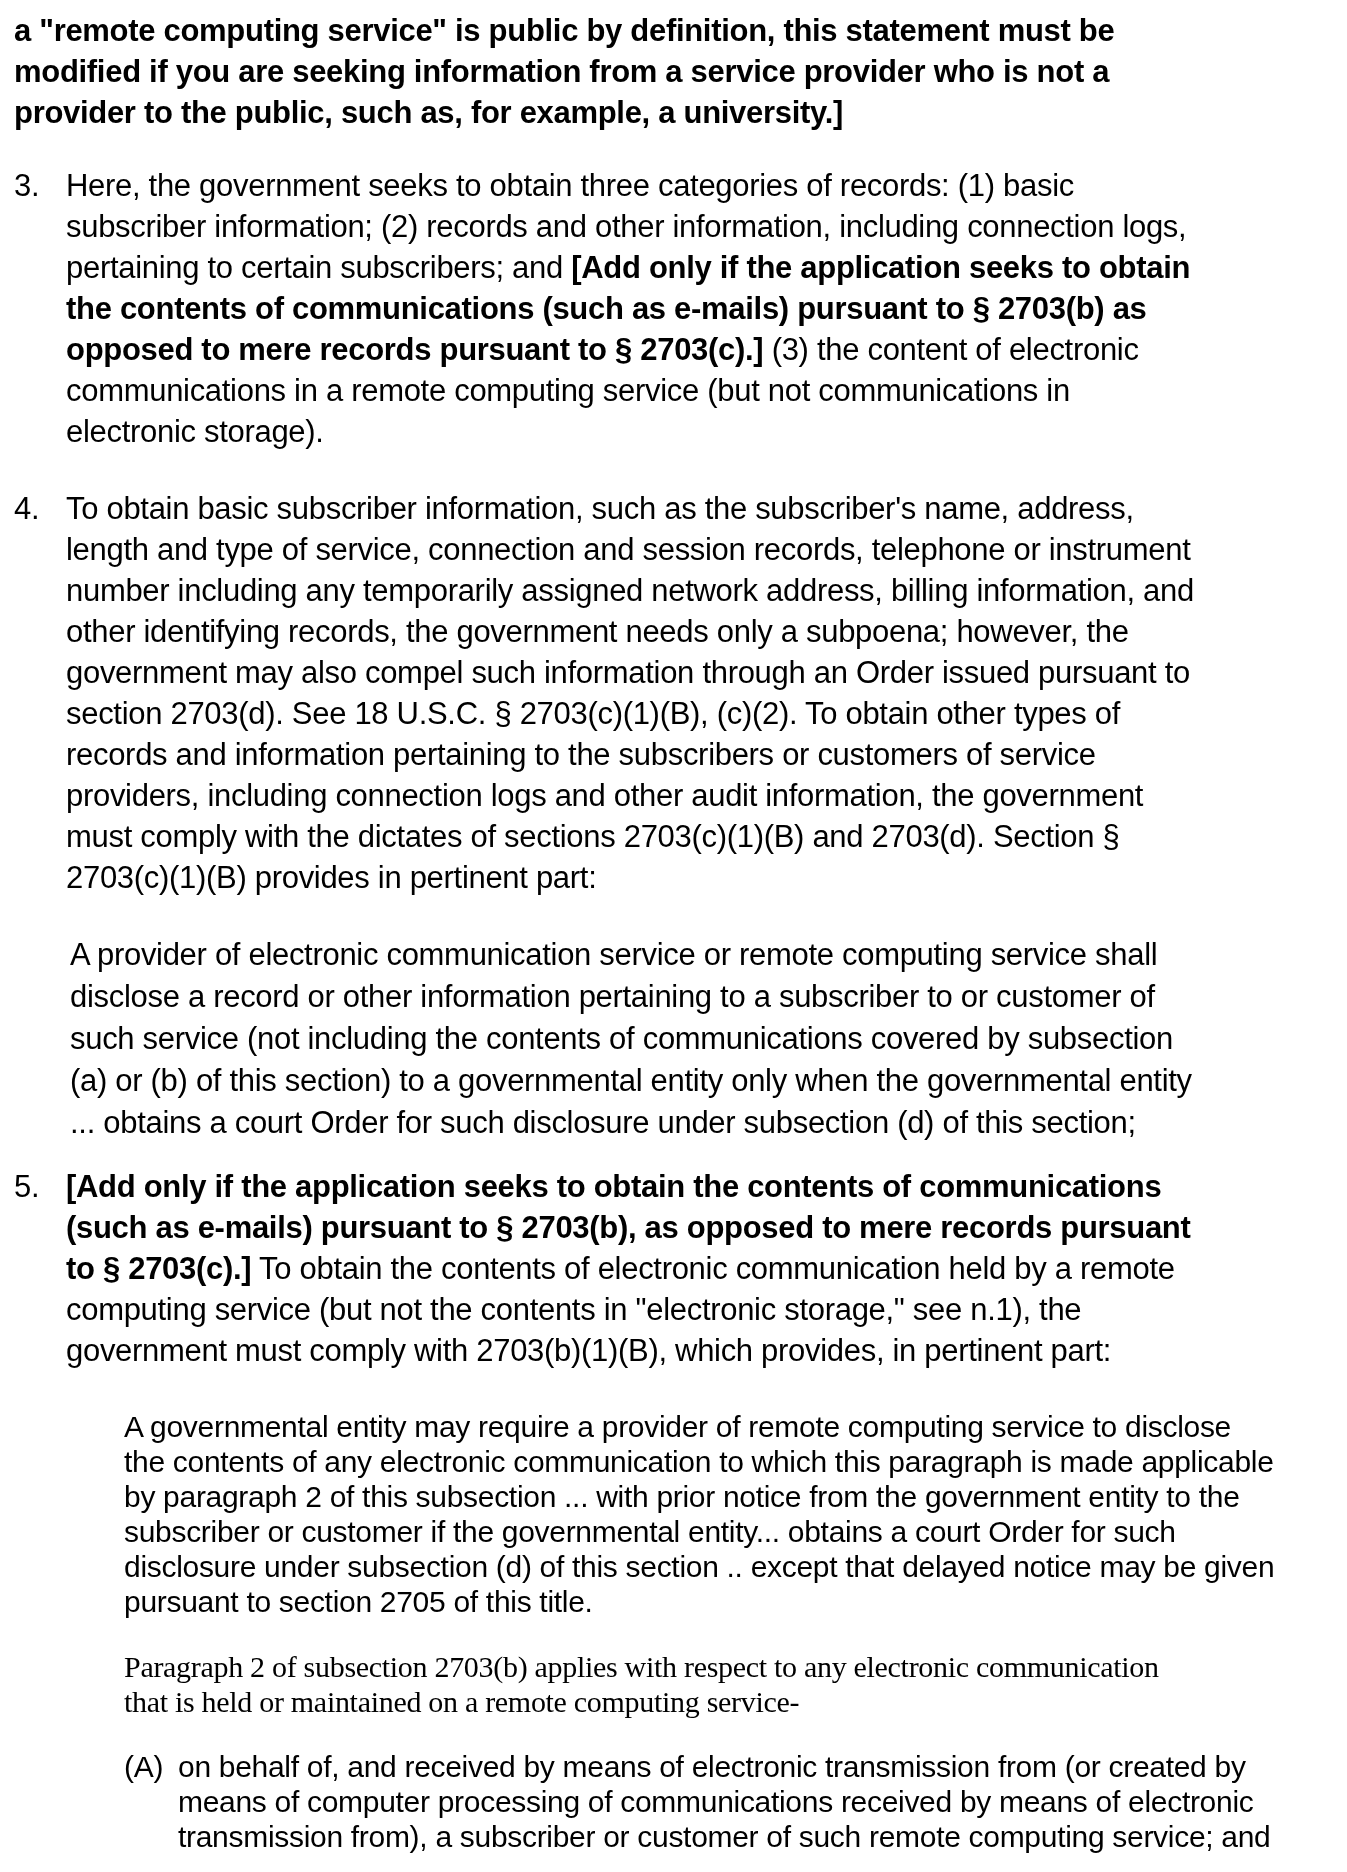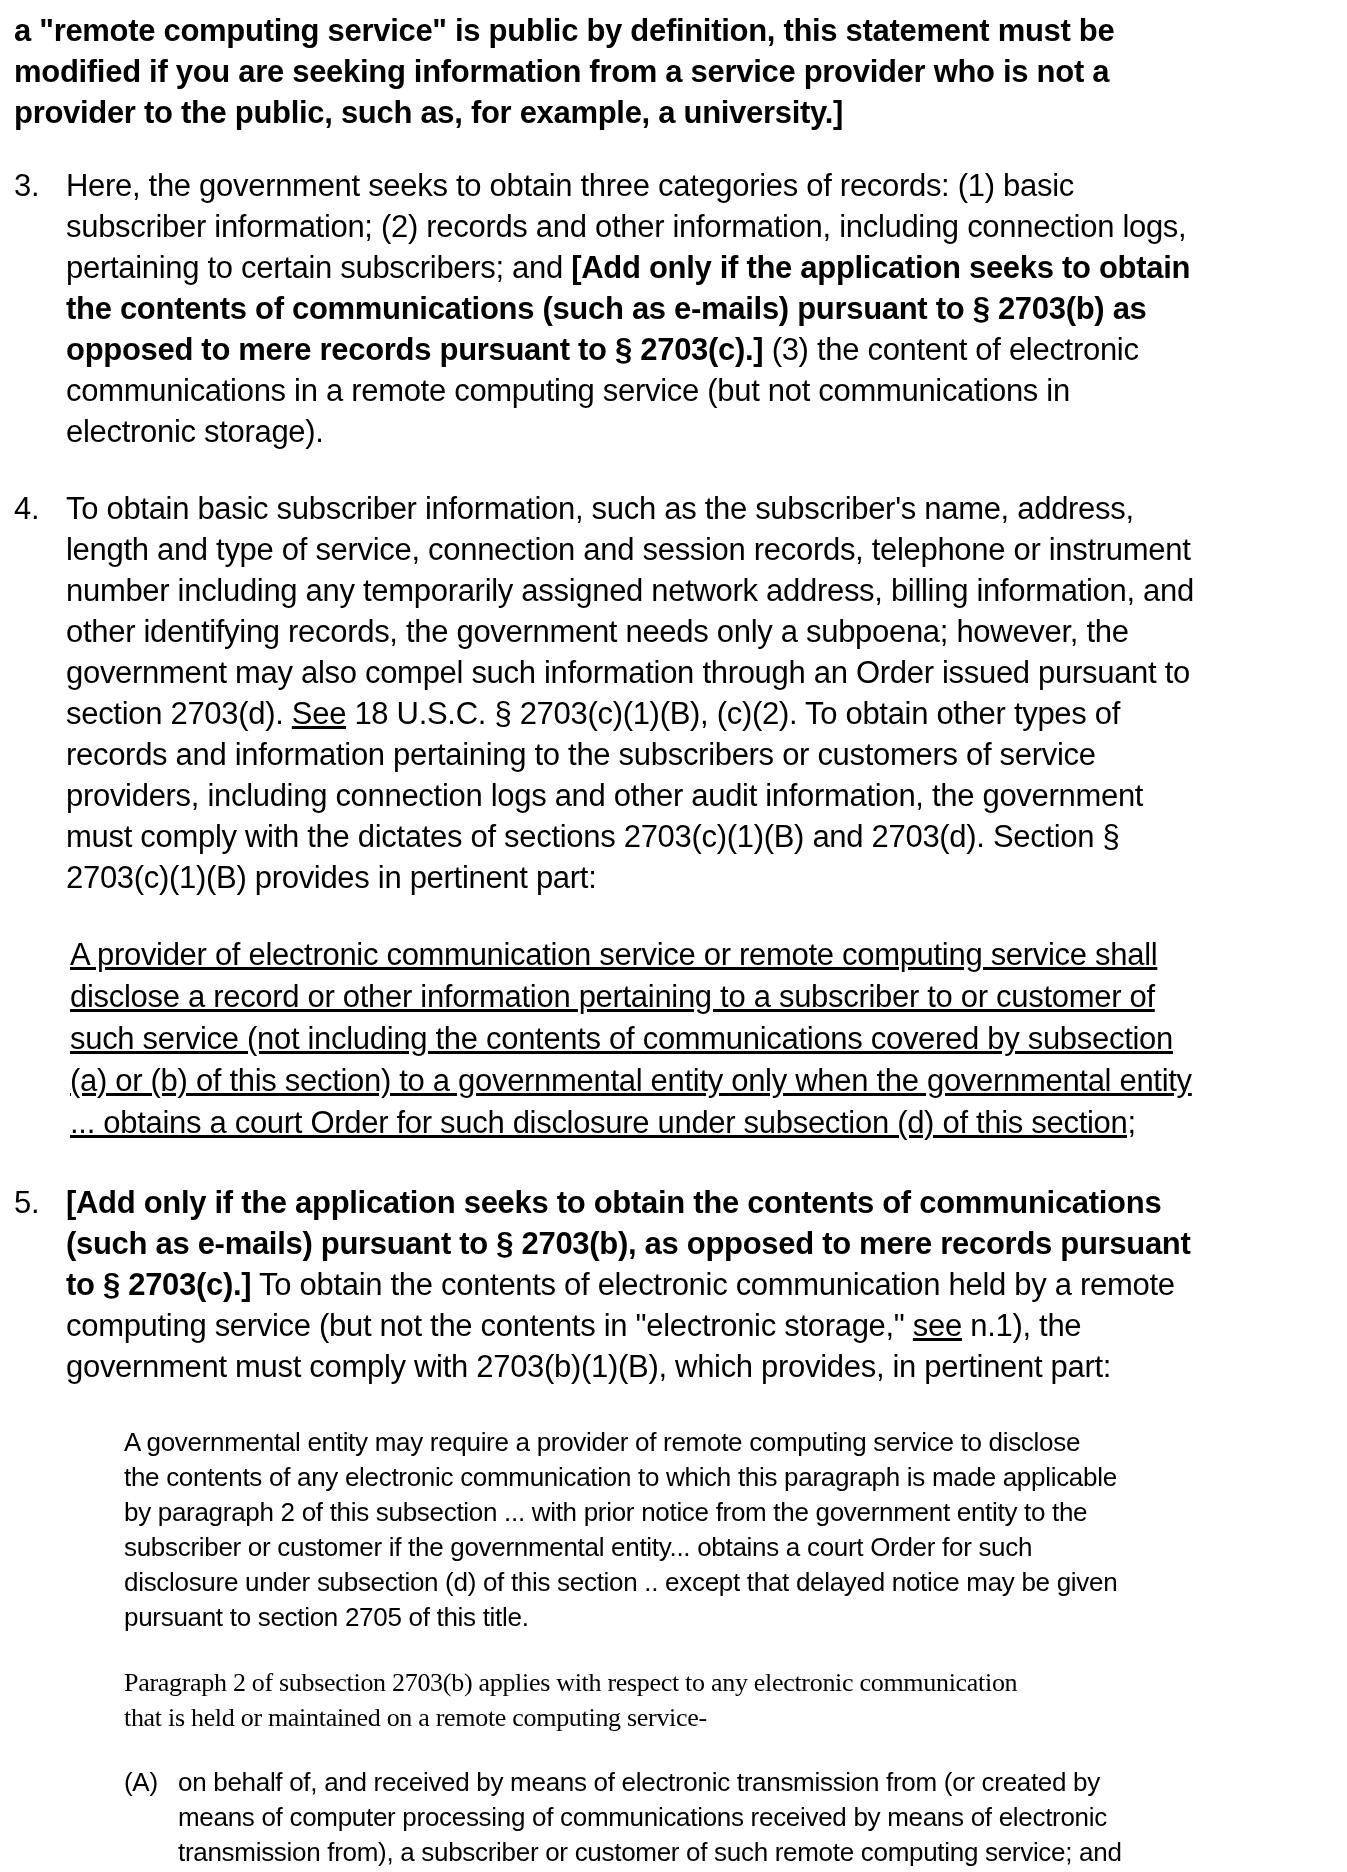--- a/index.html
+++ b/index.html
@@ -17,21 +17,21 @@
     letter-spacing: -0.3px;
     padding: 10px 0 0 14px;
     box-sizing: border-box;
     overflow: hidden;
   }
   .main {
     font-size: 31px;
     line-height: 41px;
   }
   .small {
-    font-size: 26px;
+    font-size: 30px;
     line-height: 35px;
   }
   .rich {
     white-space: pre-line;
   }
   .intro {
     font-weight: bold;
     margin: 0 0 32px 0;
   }
   .item {
@@ -43,41 +43,40 @@
   }
   .item .body {
     flex: 1 1 auto;
     min-width: 0;
   }
   .item3 { margin-bottom: 36px; }
   .item4 { margin-bottom: 36px; }
   .item5 { margin-bottom: 38px; }
   .q1 {
     margin-left: 56px;
-    margin-bottom: 38px;
+    margin-bottom: 22px;
     line-height: 42px;
-    text-decoration: underline;
   }
   .q2 {
     margin-left: 110px;
     margin-bottom: 30px;
   }
   .para2 {
     margin-left: 110px;
     margin-bottom: 30px;
     font-family: Liberation Serif, serif;
   }
   .suba {
     margin-left: 110px;
   }
   .suba .num {
     flex: 0 0 54px;
   }
   b, .seg-b { font-weight: bold; }
-  .seg-u { text-decoration: underline; }
+  .seg-u { }
 </style>
 </head>
 <body>
 
 <div class="page">
 
   <div class="intro main rich"><span class="seg-b">a "remote computing service" is public by definition, this statement must be
 modified if you are seeking information from a service provider who is not a
 provider to the public, such as, for example, a university.]</span></div>
 

